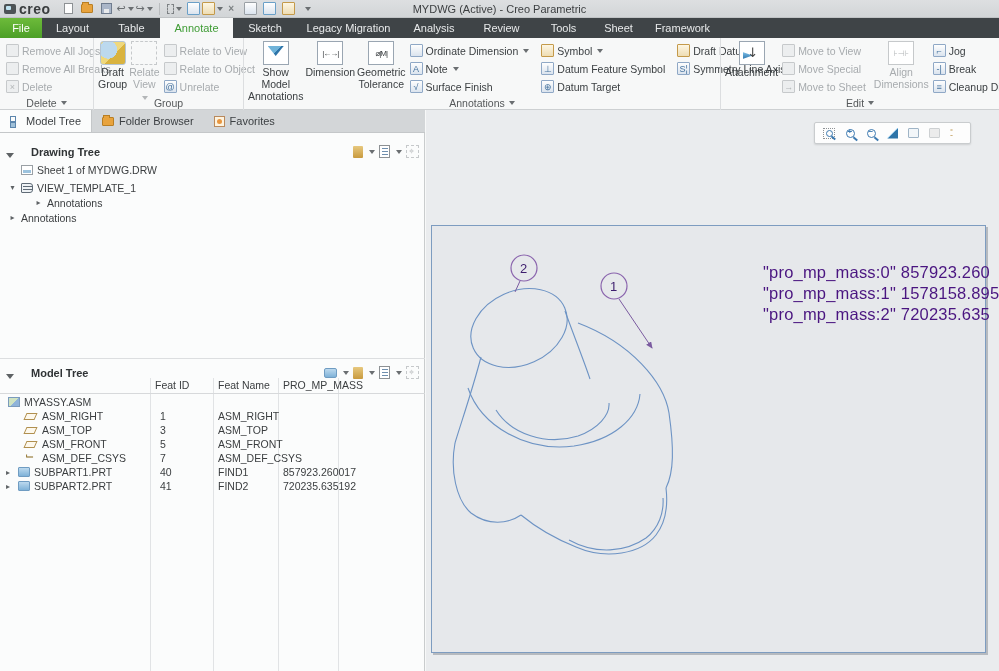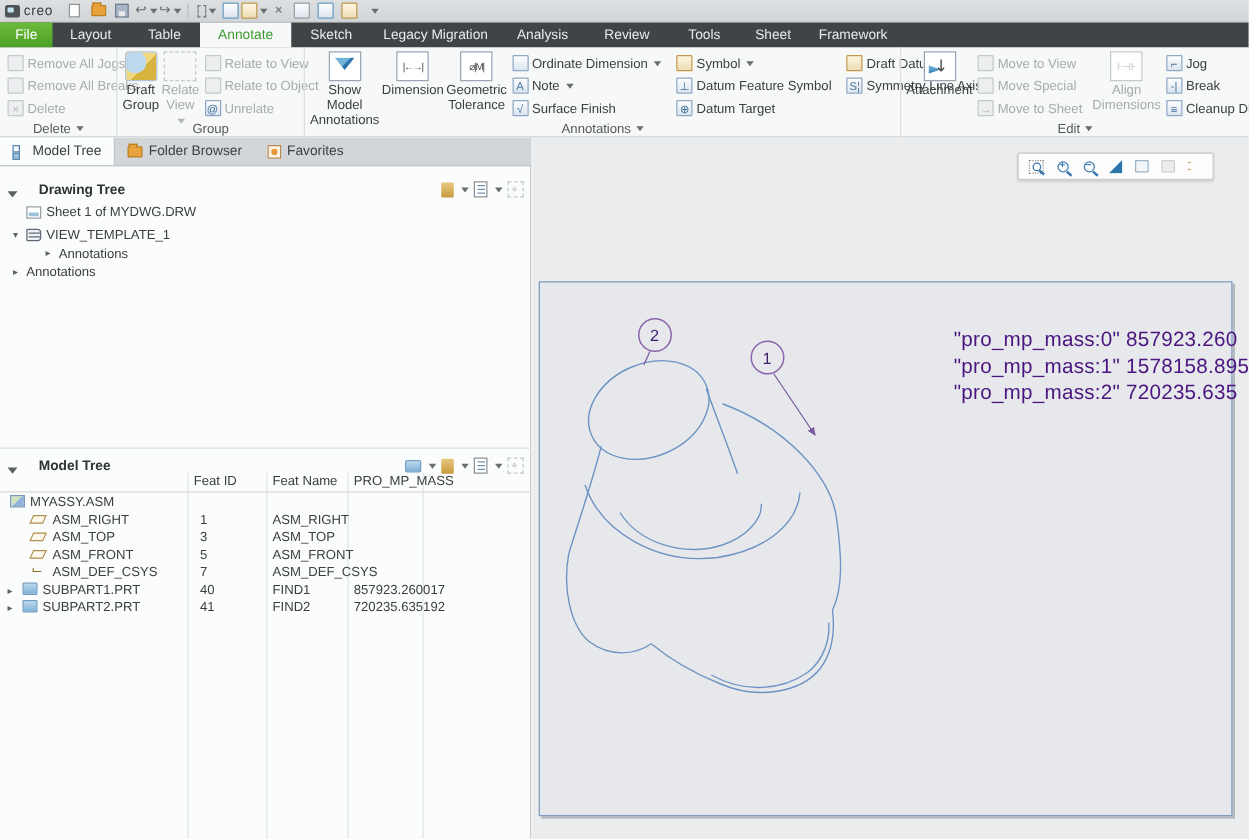--- a/index.html
+++ b/index.html
@@ -10,21 +10,21 @@
 
   
   .titlebar { position:absolute; left:0; top:0; width:999px; height:18px;
     background:linear-gradient(#dddfe1,#d2d5d7); border-bottom:1px solid #c0c3c5;
     display:flex; align-items:center; }
   .logo { display:flex; align-items:center; gap:3px; padding:0 10px 0 4px; }
   .logo-mark { width:12px; height:10px; background:#4d5356; border-radius:2px;
     display:inline-block; position:relative; }
   .logo-mark::after{ content:""; position:absolute; left:2px; top:2px; width:5px; height:4px;
     background:#bfe3f2; border-radius:1px; }
-  .logo-text { font-size:11px; font-weight:normal; color:#3a3d3f; letter-spacing:.5px; }
+  .logo-text { font-size:14px; font-weight:bold; color:#3a3d3f; letter-spacing:.5px; }
   .qat { display:flex; align-items:center; gap:4px; }
   .qat .qi { width:15px; height:13px; display:inline-flex; align-items:center;
     justify-content:center; font-size:10px; color:#5b6doc; }
   .qsep { width:1px; height:12px; background:#b9bcbe; margin:0 3px; }
   .title-text { position:absolute; left:0; right:0; text-align:center; font-size:11px;
     color:#3c3f41; pointer-events:none; }
   
   .sh-page { width:9px; height:11px; background:#fdfdfd; border:1px solid #8d9194; }
   .sh-folder { width:12px; height:9px; background:#e8a33d; border:1px solid #b97f24;
     border-radius:1px; position:relative; }
@@ -216,20 +216,21 @@
       <span class="qi">
           <span class="ic13" style="border-color:#6aa0c8"></span>
         </span>
       <span class="qi">
           <span class="ic13 amber"></span>
         </span>
       <span class="qi">
           <span class="caret"></span>
         </span>
     </div>
+    <div class="title-text">MYDWG (Active) - Creo Parametric</div>
   </div>
 
   <div class="tabbar">
     <div class="rtab file" style="width:42px">File</div>
     <div class="rtab" style="width:61px">Layout</div>
     <div class="rtab" style="width:57px">Table</div>
     <div class="rtab active" style="width:73px">Annotate</div>
     <div class="rtab" style="width:64px">Sketch</div>
     <div class="rtab" style="width:103px">Legacy Migration</div>
     <div class="rtab" style="width:68px">Analysis</div>

